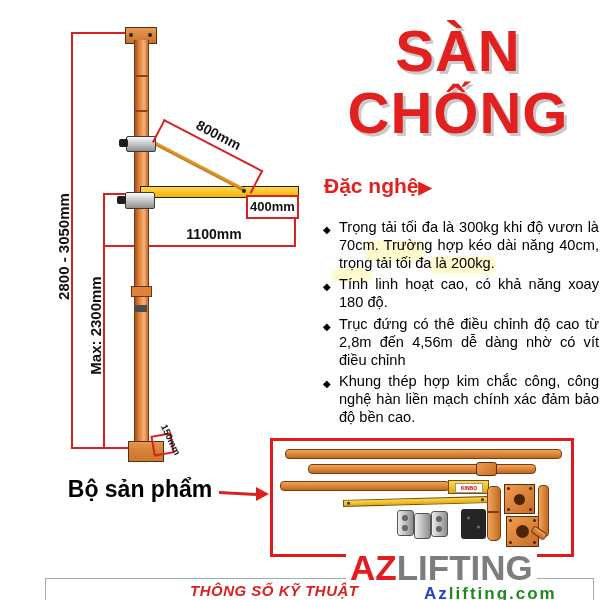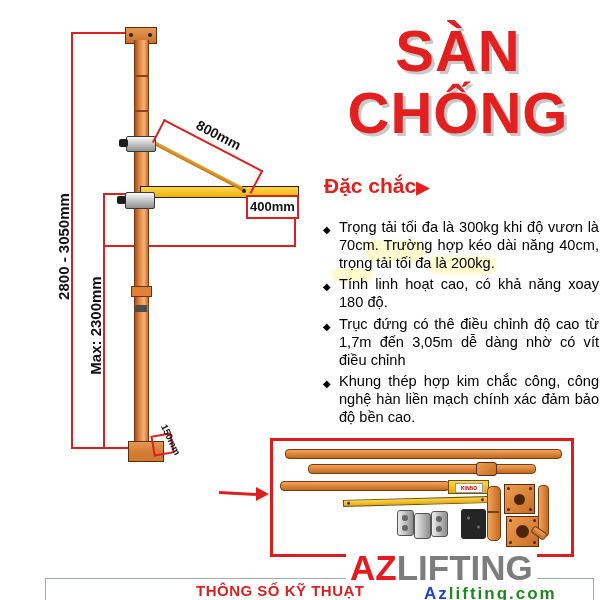--- a/index.html
+++ b/index.html
@@ -60,21 +60,21 @@
   .goldbar{position:absolute;border:1px solid #6e5200;background:linear-gradient(180deg,#ffd650,#e8ac00);}
   .plate{position:absolute;border:1px solid #5a2d0d;background:linear-gradient(135deg,#ef9c50,#c86e26);}
   .hole{position:absolute;border-radius:50%;background:#4e2408;}
   .clampp{position:absolute;width:15px;height:24px;border:1px solid #555;border-radius:3px;
         background:linear-gradient(90deg,#ececec,#8d8d8d);}
   .bag{position:absolute;background:#252525;border-radius:3px;
         background-image:radial-gradient(circle at 30% 30%,#6a6a6a 1px,transparent 2px),
                          radial-gradient(circle at 70% 60%,#6a6a6a 1px,transparent 2px);}
   
   .specbox{position:absolute;left:45px;top:578px;width:547px;height:21px;border:1px solid #9cb3a4;background:#fff;z-index:1;}
-  .spectitle{position:absolute;left:196px;top:582px;font-size:15px;font-weight:bold;color:#d92121;z-index:2;letter-spacing:.5px;}
+  .spectitle{position:absolute;left:190px;top:582px;font-size:15px;font-weight:bold;color:#d92121;z-index:2;letter-spacing:.5px;font-style:italic;}
   .logo{position:absolute;left:346px;top:551px;font-size:35px;font-weight:800;letter-spacing:0;
         background:#fff;padding:0 4px;line-height:34px;z-index:2;}
   .logo .az{color:#e51b20;} .logo .li{color:#7d7d7d;}
   .site{position:absolute;left:424px;top:584px;font-size:17px;font-weight:700;letter-spacing:2px;z-index:3;}
   .site .b1{color:#2244cc;} .site .b2{color:#1e8a1e;}
 </style>
 </head>
 <body>
 
 <div id="canvas">
@@ -111,54 +111,56 @@
 
   <div class="baseplate"></div>
   <div class="abs" style="left:152px;top:434px;width:17px;height:17px;border:2px solid #d92121;transform:rotate(-10deg);"></div>
   <div class="lbl150">150mm</div>
 
   <div class="dim800">
     <div class="lbl">800mm</div>
   </div>
 
   <div class="box400">400mm</div>
+  <div class="lbl1100">1100mm</div>
 
   <div class="title">
     <div>SÀN</div>
     <div>CHỐNG</div>
   </div>
 
   <div class="feat-head">
-    <span>Đặc chắc</span><span style="font-size:17px;">▶</span>
+    <span>Đặc nghệ</span><span style="font-size:17px;">▶</span>
   </div>
 
   <div class="wm" style="left:366px;top:240px;width:58px;height:22px;"></div>
   <div class="wm" style="left:430px;top:256px;width:66px;height:18px;"></div>
   <div class="wm" style="left:332px;top:268px;width:40px;height:14px;"></div>
 
   <div class="features">
     <div class="feat">
       <span class="b">◆</span>
       <span>Trọng tải tối đa là 300kg khi độ vươn là 70cm. Trường hợp kéo dài năng 40cm,  trọng tải tối đa là 200kg.</span>
     </div>
     <div class="feat">
       <span class="b">◆</span>
       <span>Tính linh hoạt cao, có khả năng xoay 180 độ.</span>
     </div>
     <div class="feat">
       <span class="b">◆</span>
-      <span>Trục đứng có thê điều chỉnh độ cao từ 1,7m đến 3,05m dễ dàng nhờ có vít điều chỉnh</span>
+      <span>Trục đứng có thê điều chỉnh độ cao từ 2,8m đến 4,56m dễ dàng nhờ có vít điều chỉnh</span>
     </div>
     <div class="feat">
       <span class="b">◆</span>
       <span>Khung thép hợp kim chắc công, công nghệ hàn liền mạch chính xác đảm bảo độ bền cao.</span>
     </div>
   </div>
 
   <div class="caption">
+    <div>Bộ sản phẩm</div>
   </div>
   <div class="arrowline"></div>
   <div class="arrowhead"></div>
 
   <div class="pbox">
     <div class="tube" style="left:12px;top:8px;width:275px;"></div>
     <div class="tube" style="left:35px;top:23px;width:226px;"></div>
     <div class="plate" style="left:203px;top:21px;width:19px;height:12px;border-radius:3px;"></div>
     <div class="tube" style="left:7px;top:40px;width:168px;"></div>
     <div class="goldbar" style="left:175px;top:39px;width:39px;height:12px;">

